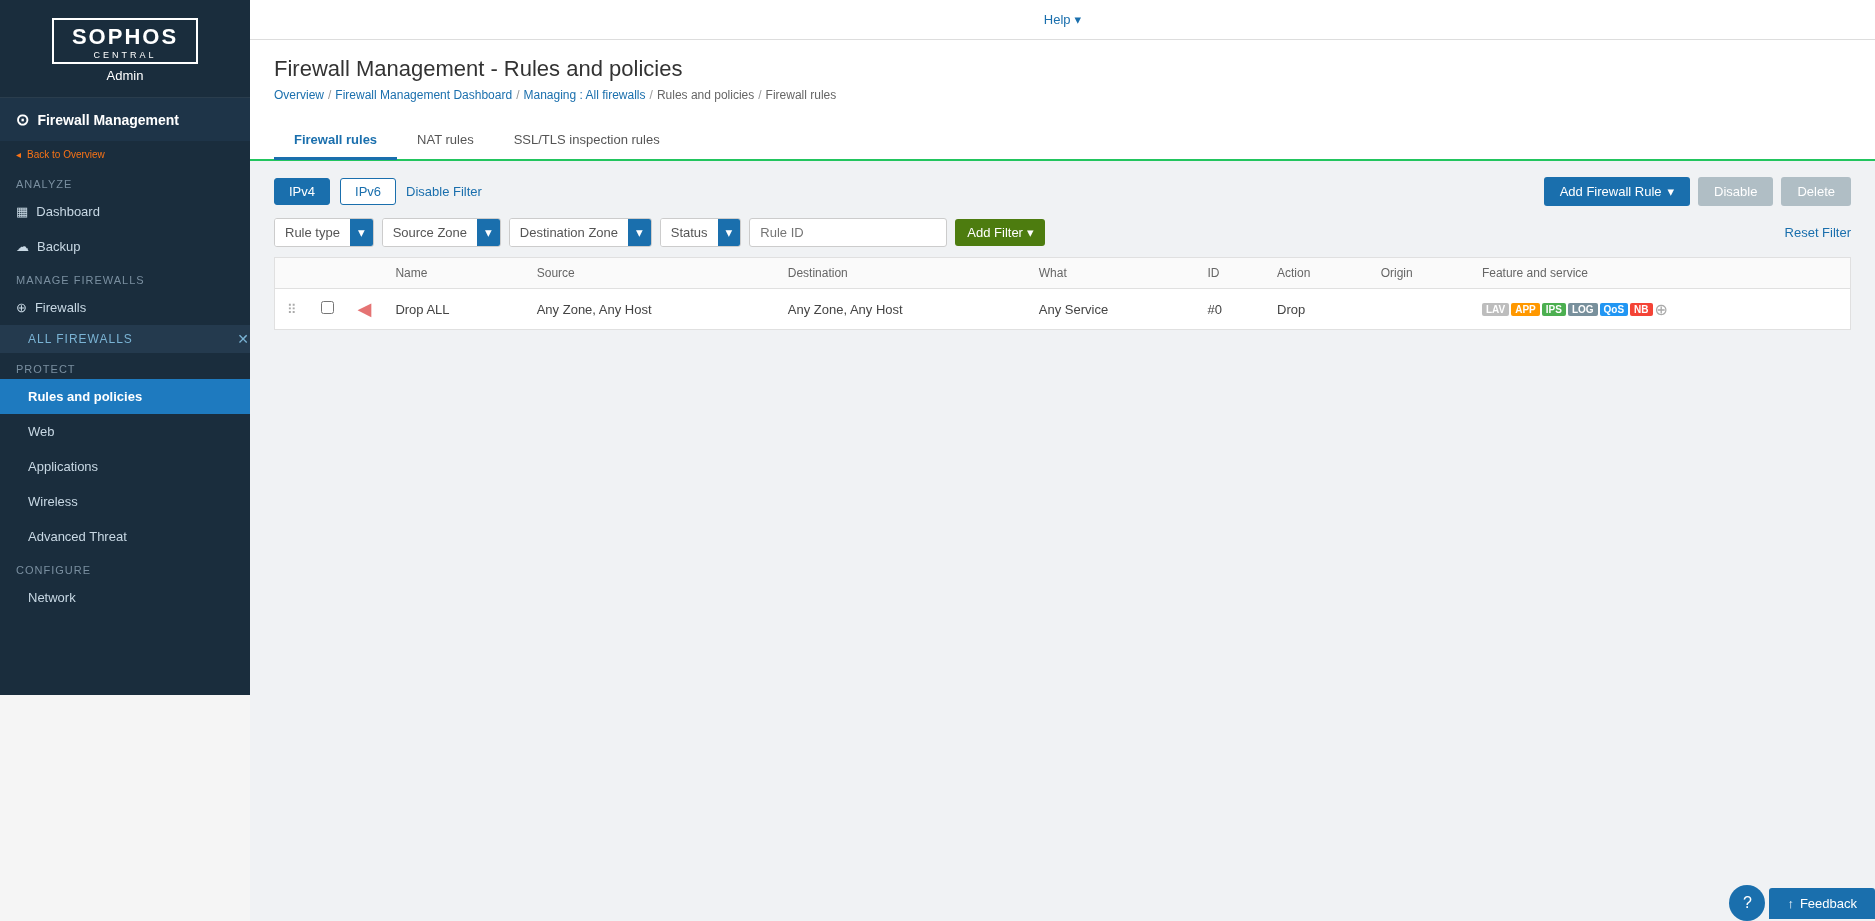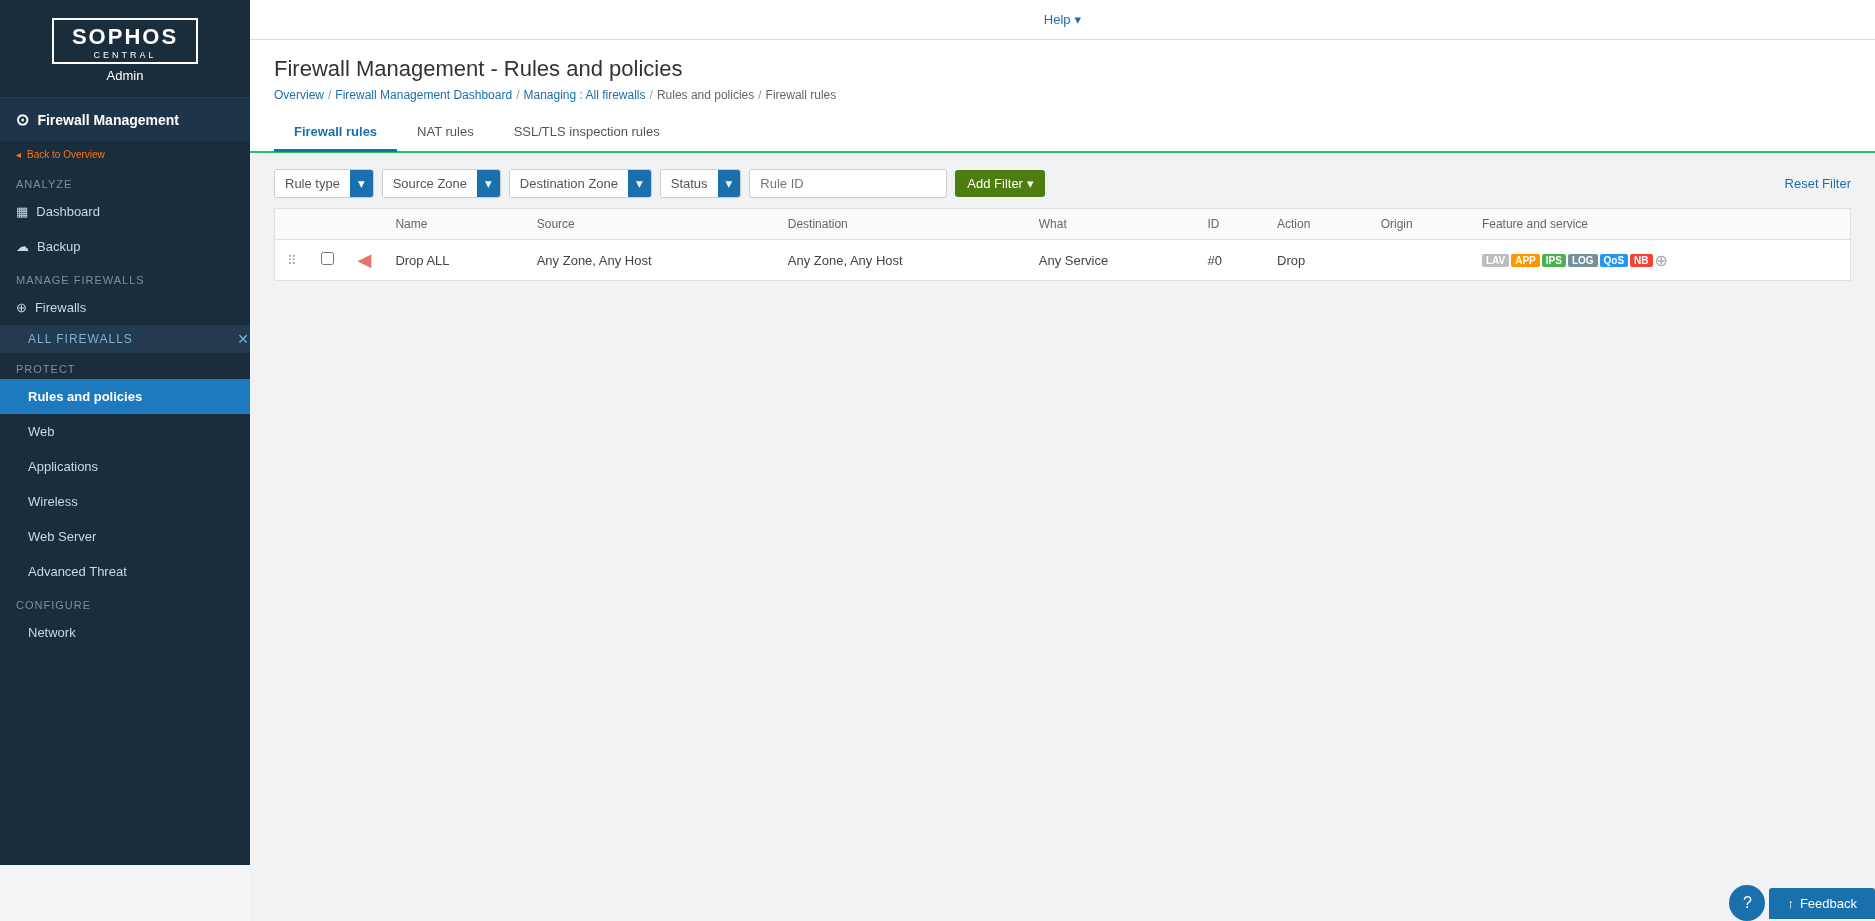--- a/index.html
+++ b/index.html
@@ -6,21 +6,21 @@
     body { font-family: Arial, sans-serif; font-size: 13px; background: #f5f5f5; display: flex; height: 921px; overflow: hidden; }
 
     
     .sidebar {
       width: 250px;
       min-width: 250px;
       background: #1a2d3d;
       color: #fff;
       display: flex;
       flex-direction: column;
-      height: 865px;
+      height: 695px;
       overflow-y: auto;
     }
     .sidebar-logo {
       background: #1a2d3d;
       padding: 18px 0 14px 0;
       display: flex;
       flex-direction: column;
       align-items: center;
       border-bottom: 1px solid #2a3d4d;
     }
@@ -120,21 +120,21 @@
     }
     .page-title {
       font-size: 22px;
       font-weight: normal;
       color: #333;
       margin-bottom: 6px;
     }
     .breadcrumb {
       font-size: 12px;
       color: #666;
-      margin-bottom: 12px;
+      margin-bottom: 20px;
       display: flex;
       align-items: center;
       gap: 4px;
       flex-wrap: wrap;
     }
     .breadcrumb a { color: #1a6fad; text-decoration: none; }
     .breadcrumb .sep { color: #999; }
 
     
     .tabs {
@@ -407,23 +407,20 @@
   </div>
 
   <div class="sidebar-item sub">
     <span>Applications</span>
   </div>
 
   <div class="sidebar-item sub">
     <span>Wireless</span>
   </div>
 
-  <div class="sidebar-item sub">
-    <span>Web Server</span>
-  </div>
 
   <div class="sidebar-item sub">
     <span>Advanced Threat</span>
   </div>
 
   <div class="sidebar-category">CONFIGURE</div>
 
   <div class="sidebar-item sub">
     <span>Network</span>
   </div>
@@ -453,20 +450,35 @@
     </div>
     <div class="tabs">
       <div class="tab active">Firewall rules</div>
       <div class="tab">NAT rules</div>
       <div class="tab">SSL/TLS inspection rules</div>
     </div>
   </div>
 
   <div class="content-body">
 
+    <div class="action-bar">
+      <div class="filter-left">
+        <button class="ipv-btn active">IPv4</button>
+        <button class="ipv-btn inactive">IPv6</button>
+        <a class="disable-filter-link">Disable Filter</a>
+      </div>
+      <div class="action-right">
+        <button class="btn-primary">
+          <span>Add Firewall Rule</span>
+          <span class="chevron-down"></span>
+        </button>
+        <button class="btn-gray">Disable</button>
+        <button class="btn-gray">Delete</button>
+      </div>
+    </div>
 
     <div class="filters-row">
       <div class="filter-select">
         <span class="filter-select-label">Rule type</span>
         <button class="filter-select-btn">
           <span class="chevron-down"></span>
         </button>
       </div>
       <div class="filter-select">
         <span class="filter-select-label">Source Zone</span>

